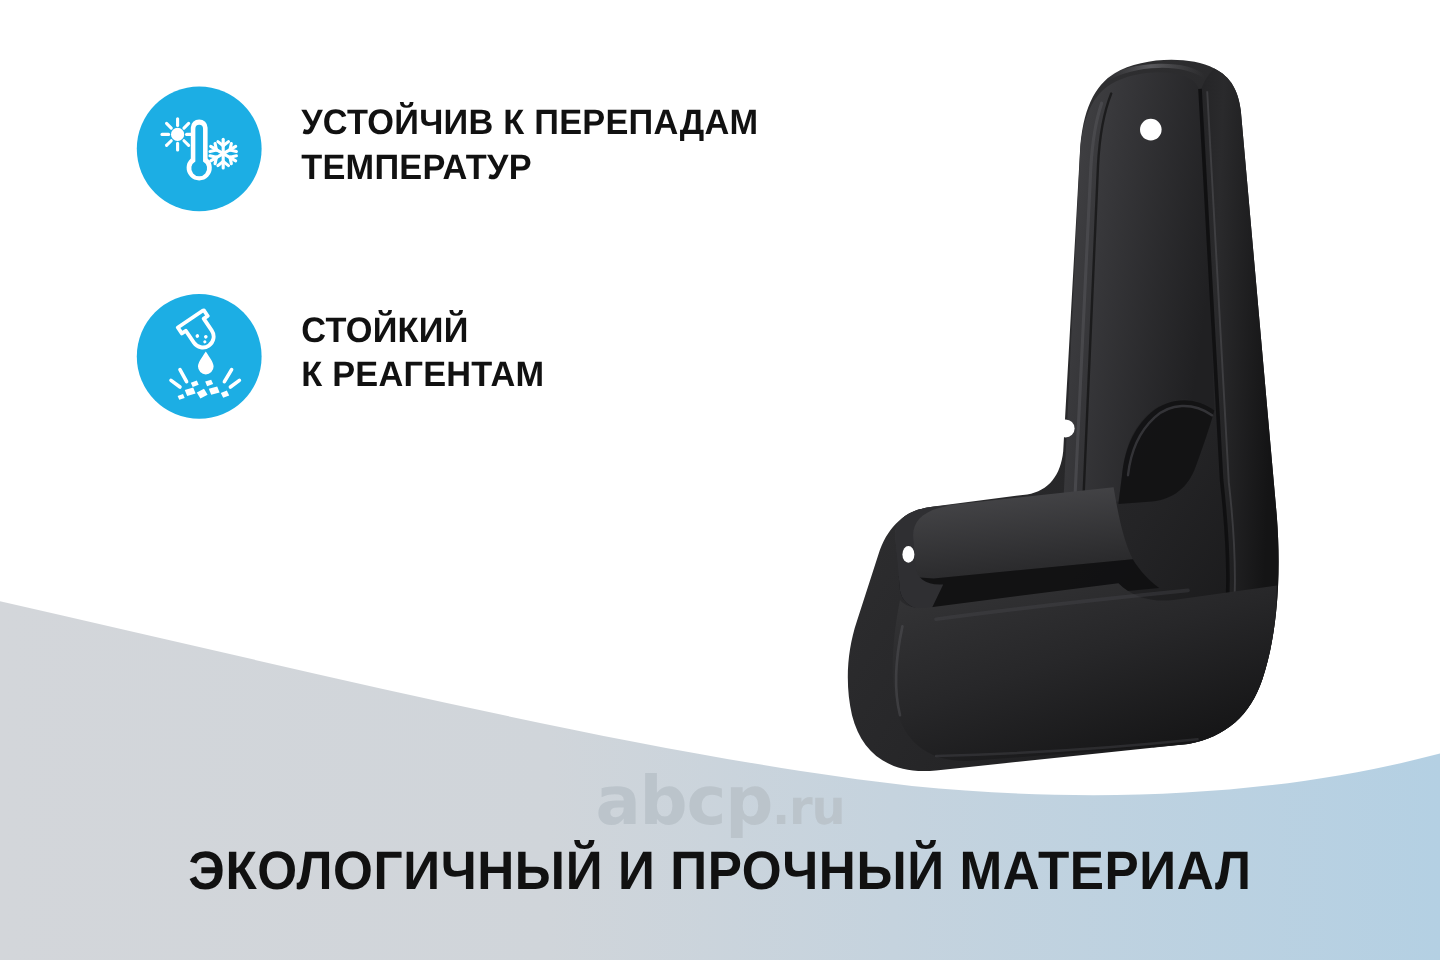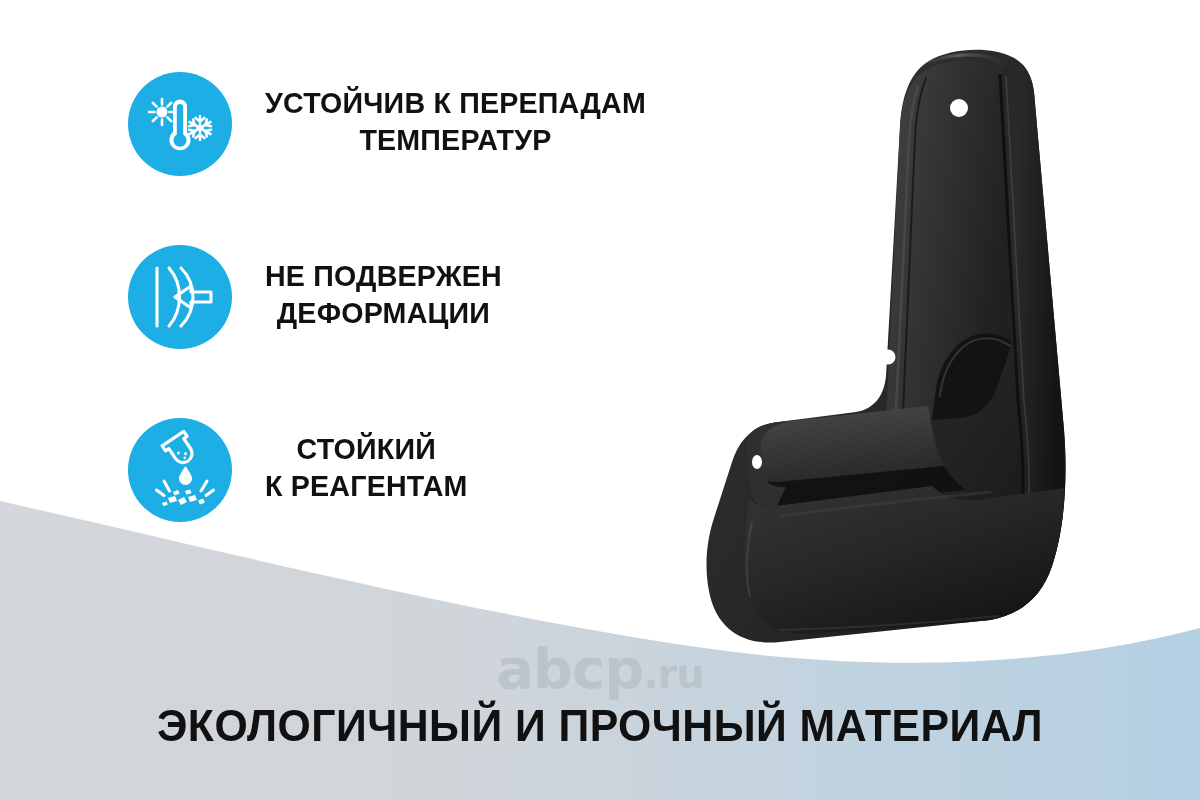--- a/index.html
+++ b/index.html
@@ -42,24 +42,23 @@
     opacity: 0.85;
     user-select: none;
   }
   .watermark .wm-suffix {
     font-size: 40px;
   }
 
   
   .features {
     position: absolute;
-    left: 128px;
+    left: 114px;
     top: 72px;
     width: 580px;
-    text-align: center;
   }
 
   .feature {
     display: flex;
     align-items: flex-start;
     margin-bottom: 69px;
   }
 
   .feature-icon {
     flex: 0 0 auto;
@@ -296,37 +295,20 @@
           </g>
 
           <path d="M39,14.5 a7,7 0 0 1 7,7 L46,47 a10.5,10.5 0 1 1 -14,0 L32,21.5 a7,7 0 0 1 7,-7 Z" fill="#ffffff"></path>
           <path d="M39,19 a3.2,3.2 0 0 1 3.2,3.2 L42.2,49.5 a6.6,6.6 0 1 1 -6.4,0 L35.8,22.2 A3.2,3.2 0 0 1 39,19 Z" fill="#1CAEE4"></path>
         </svg>
       </div>
       <div class="feature-text">УСТОЙЧИВ К ПЕРЕПАДАМ
 ТЕМПЕРАТУР</div>
     </div>
 
-    <div class="feature">
-      <div class="feature-icon">
-        <svg width="78" height="78" viewBox="0 0 78 78" xmlns="http://www.w3.org/2000/svg">
-          <g stroke="#ffffff" stroke-width="3.1" fill="none" stroke-linecap="round">
-
-            <line x1="16" y1="10" x2="16" y2="68"></line>
-
-            <path d="M28,10 C 42,26 42,52 28,68"></path>
-            <path d="M40,10 C 56,26 56,52 40,68"></path>
-          </g>
-
-          <path d="M70,34 L50,34 L50,28 L34,39 L50,50 L50,44 L70,44 Z" fill="none" stroke="#ffffff" stroke-width="3.1" stroke-linejoin="round" stroke-linecap="round"></path>
-        </svg>
-      </div>
-      <div class="feature-text">НЕ ПОДВЕРЖЕН
-ДЕФОРМАЦИИ</div>
-    </div>
 
     <div class="feature">
       <div class="feature-icon">
         <svg width="80" height="80" viewBox="0 0 80 80" xmlns="http://www.w3.org/2000/svg">
 
           <g transform="rotate(-34 40 28)">
             <path d="M32,8 L58,8 L58,14 L54,14 L54,26
                      a9,9 0 0 1 -9,9 L45,35
                      a9,9 0 0 1 -9,-9 L36,14 L32,14 Z" fill="none" stroke="#ffffff" stroke-width="3.2" stroke-linejoin="round"></path>
             <circle cx="41.5" cy="23" r="1.5" fill="#ffffff"></circle>

